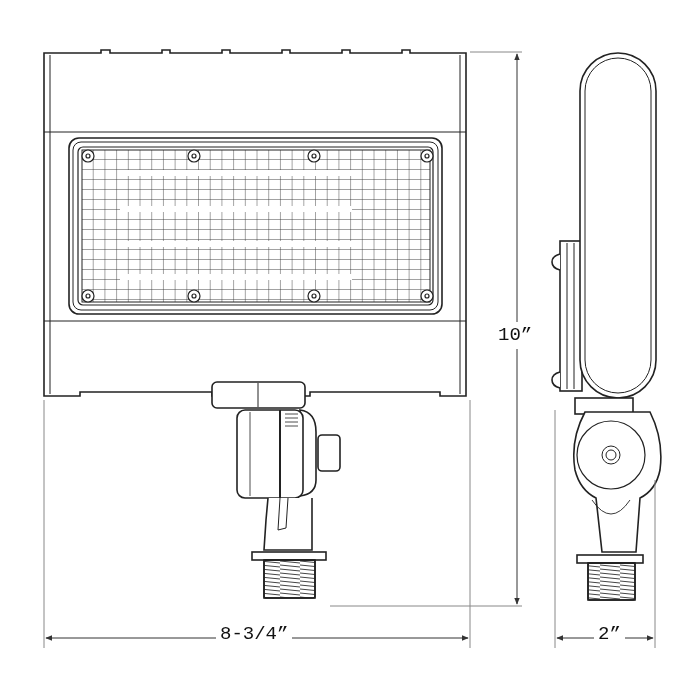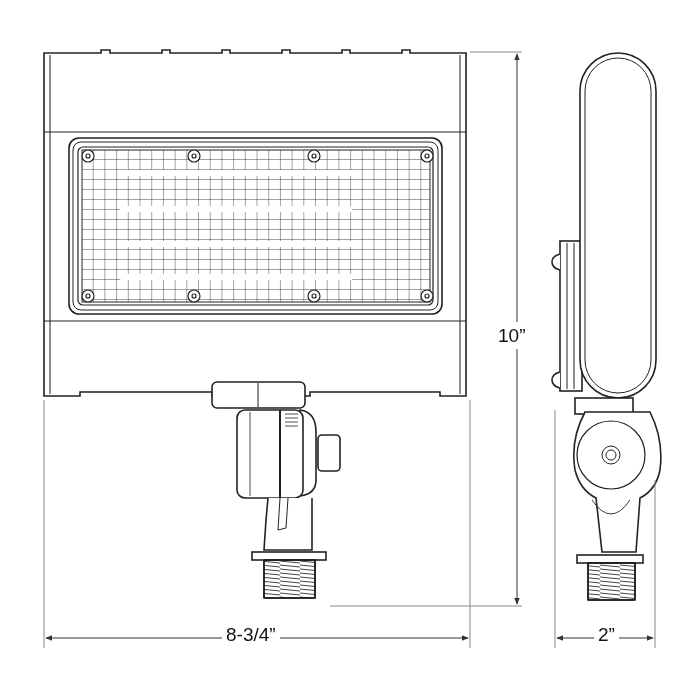--- a/index.html
+++ b/index.html
@@ -1,22 +1,22 @@
 <!DOCTYPE html>
 <html><head>
 <meta charset="utf-8">
 <style>
   html, body { margin: 0; padding: 0; background: #ffffff; }
   body { width: 700px; height: 700px; position: relative; overflow: hidden;
          font-family: "DejaVu Sans", sans-serif; }
   #diagram { position: absolute; left: 0; top: 0; width: 700px; height: 700px; }
-  .dim-label { position: absolute; font-family: Liberation Sans, sans-serif;
+  .dim-label { position: absolute; font-family: Liberation Mono, monospace;
                font-size: 19px; color: #111; background: #fff; line-height: 1;
                white-space: nowrap; }
-  #lbl-width { left: 222px; top: 625px; padding: 0 4px; }
+  #lbl-width { left: 216px; top: 625px; padding: 0 4px; }
   #lbl-height { left: 498px; top: 322px; padding: 4px 0; }
   #lbl-depth { left: 594px; top: 625px; padding: 0 4px; }
 </style>
 </head>
 <body>
 
 <svg id="diagram" viewBox="0 0 700 700" xmlns="http://www.w3.org/2000/svg">
   <defs>
     <pattern id="grid" x="82" y="150" width="11.7" height="10" patternUnits="userSpaceOnUse">
       <path d="M11.7 0 V10 M0 10 H11.7" stroke="#333" stroke-width="0.9" fill="none"></path>

